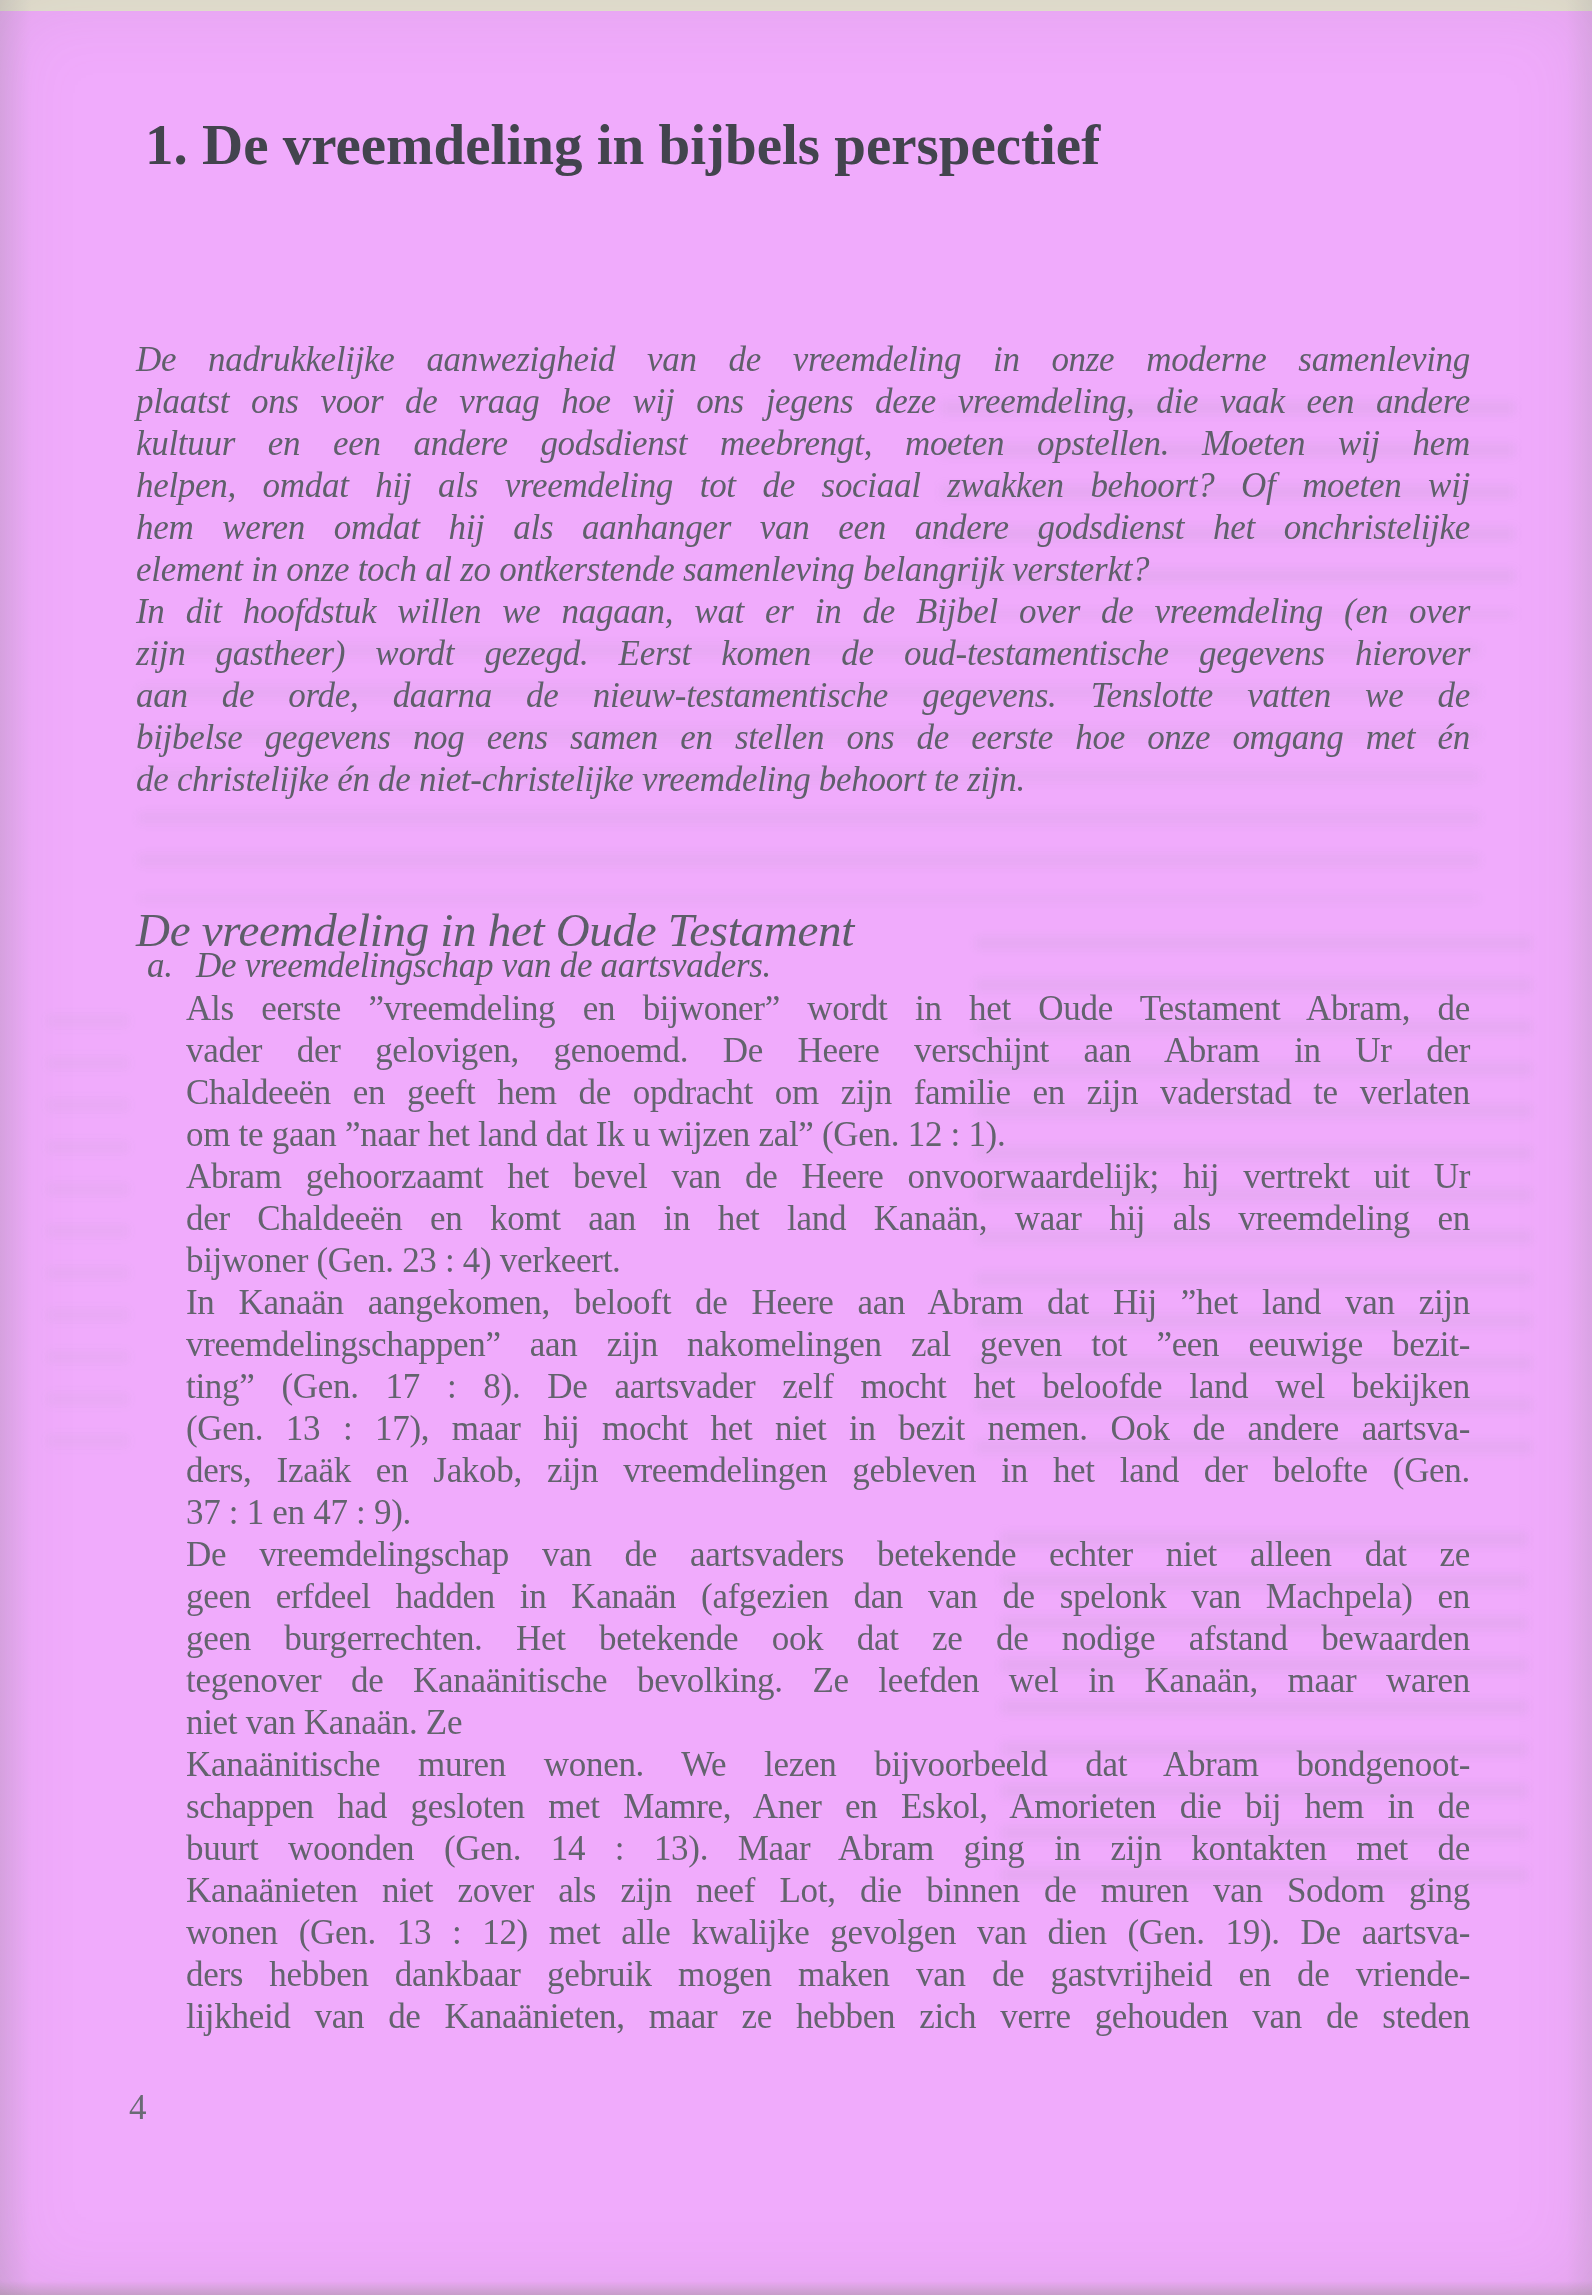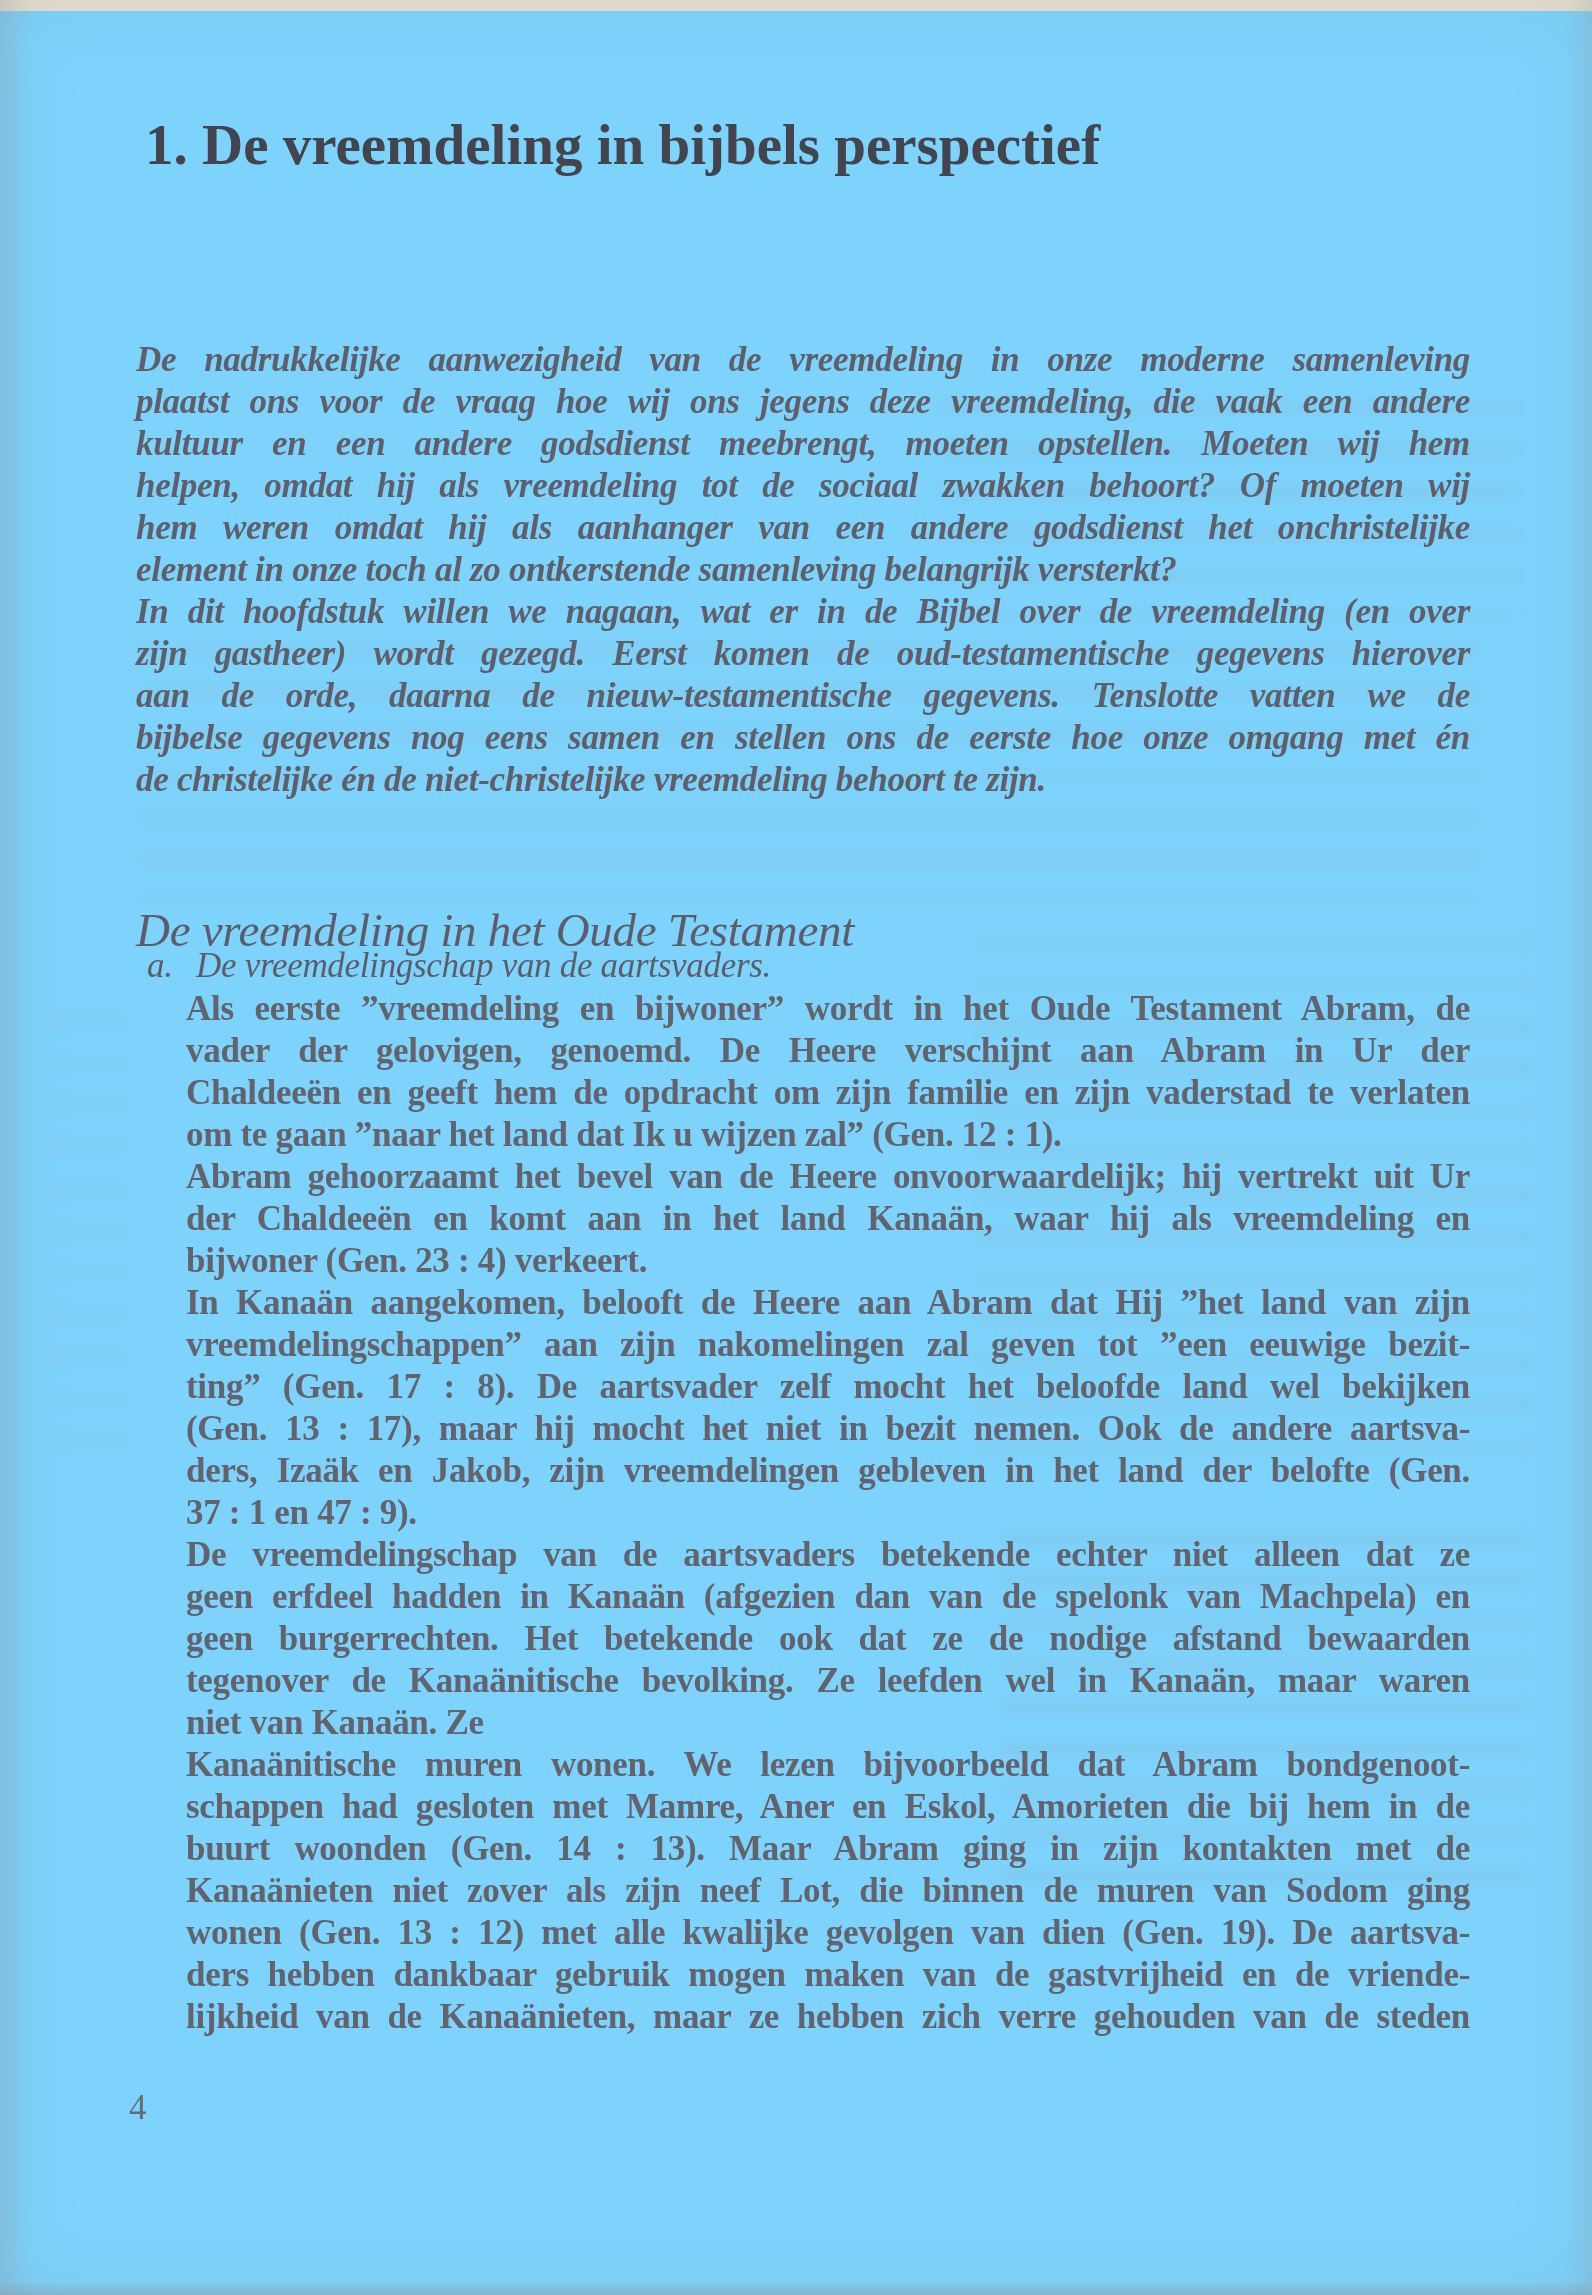--- a/index.html
+++ b/index.html
@@ -4,21 +4,21 @@
 <style>
   html, body { margin: 0; padding: 0; }
   body {
     width: 1592px; height: 2295px;
     background: #c9c6bf;
     font-family: "Liberation Serif", serif;
   }
   .scan {
     position: relative;
     width: 1592px; height: 2295px;
-    background: #7dd3fc;
+    background: #f0abfc;
     overflow: hidden;
   }
   
   .edge-top {
     position: absolute; top: 0; left: 0; right: 0; height: 11.2px;
     background: #e5e1d1;
   }
   .edge-left {
     position: absolute; left: 0; top: 0; bottom: 0; width: 31px;
     background: linear-gradient(90deg, rgba(142,140,150,0.20), rgba(142,140,150,0.0));
@@ -52,21 +52,20 @@
   .title {
     position: absolute; left: 145px; top: 74px;
     font-size: 57px; font-weight: bold;
     color: #43444e; letter-spacing: 0px;
     white-space: nowrap;
   }
   .textblock {
     font-size: 35px; line-height: 42px;
     letter-spacing: -0.3px;
     color: #63636e;
-    font-weight: bold;
   }
   .intro {
     position: absolute; left: 136px; top: 339px; width: 1334px;
     font-style: italic; color: #5f5f6b;
   }
   .section-heading {
     position: absolute; left: 136px; top: 903px;
     font-style: italic; font-size: 47px; color: #5d5d69;
     white-space: nowrap; letter-spacing: -0.3px;
   }

